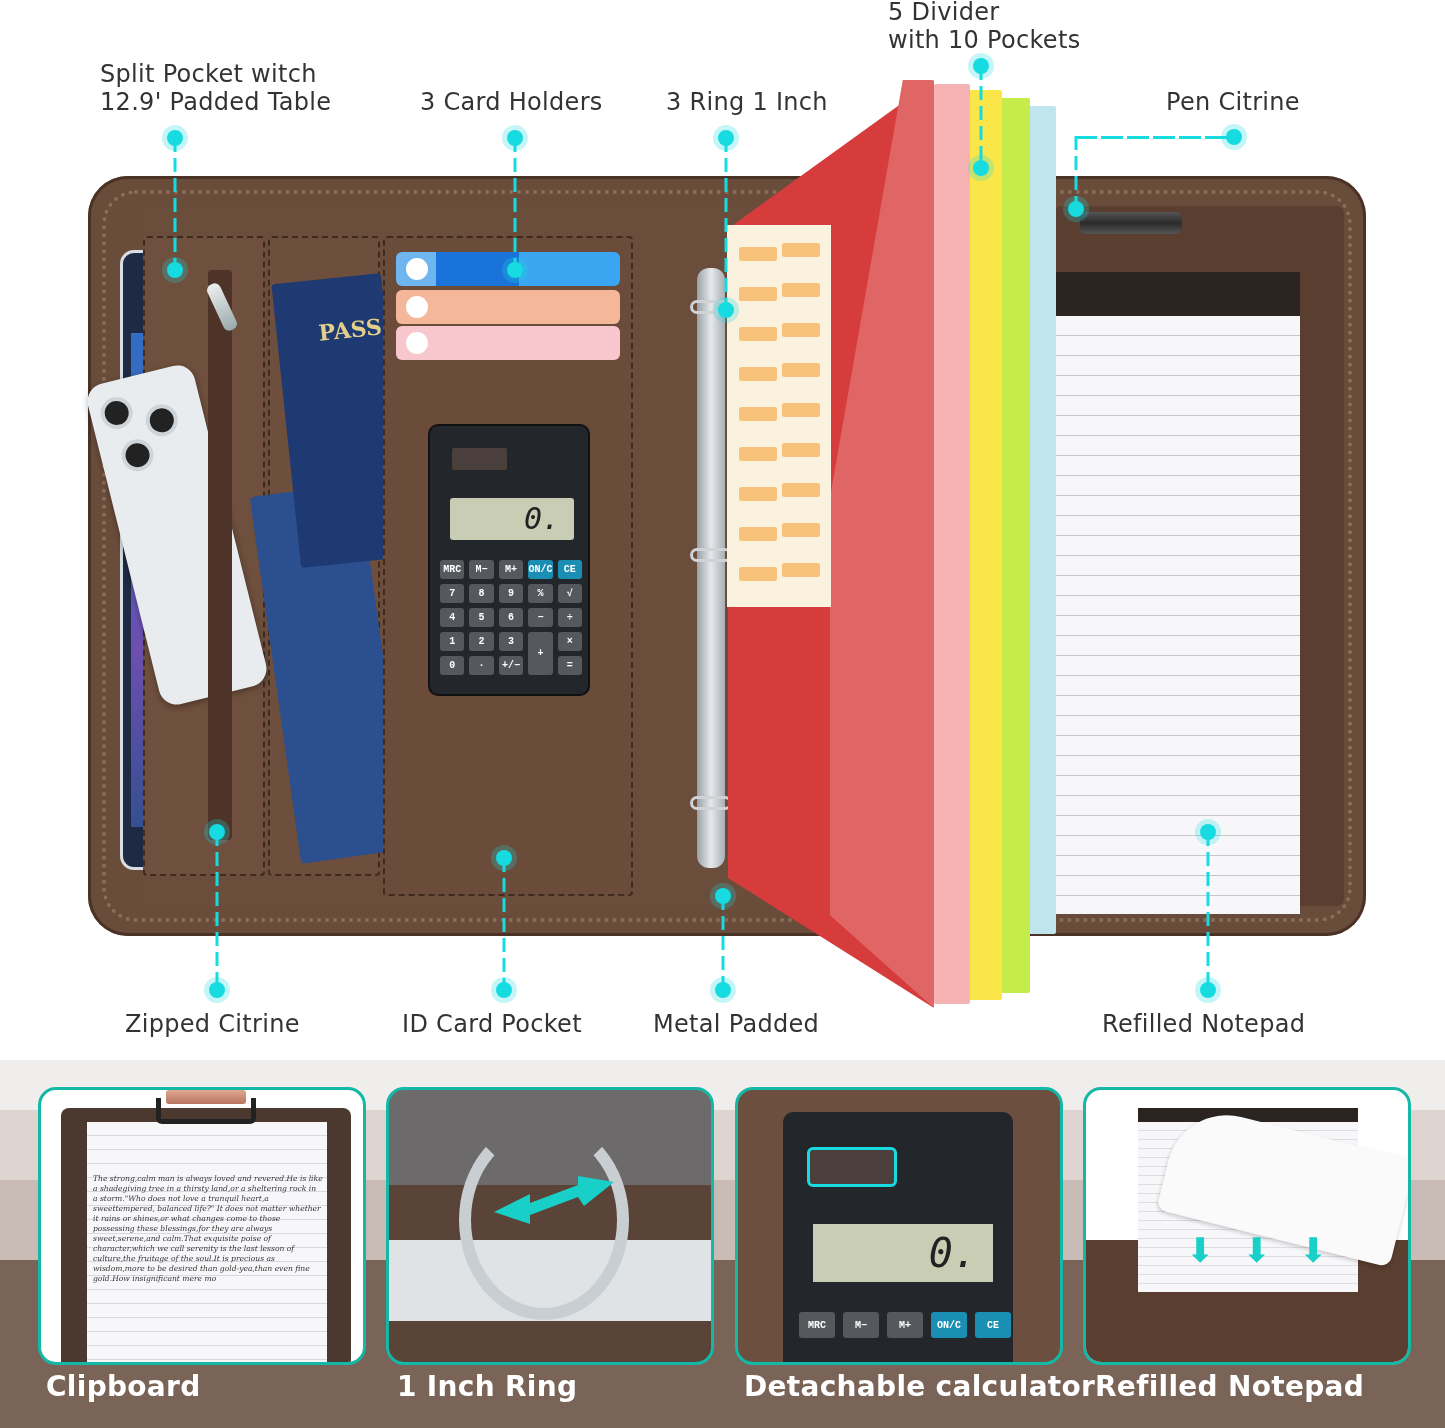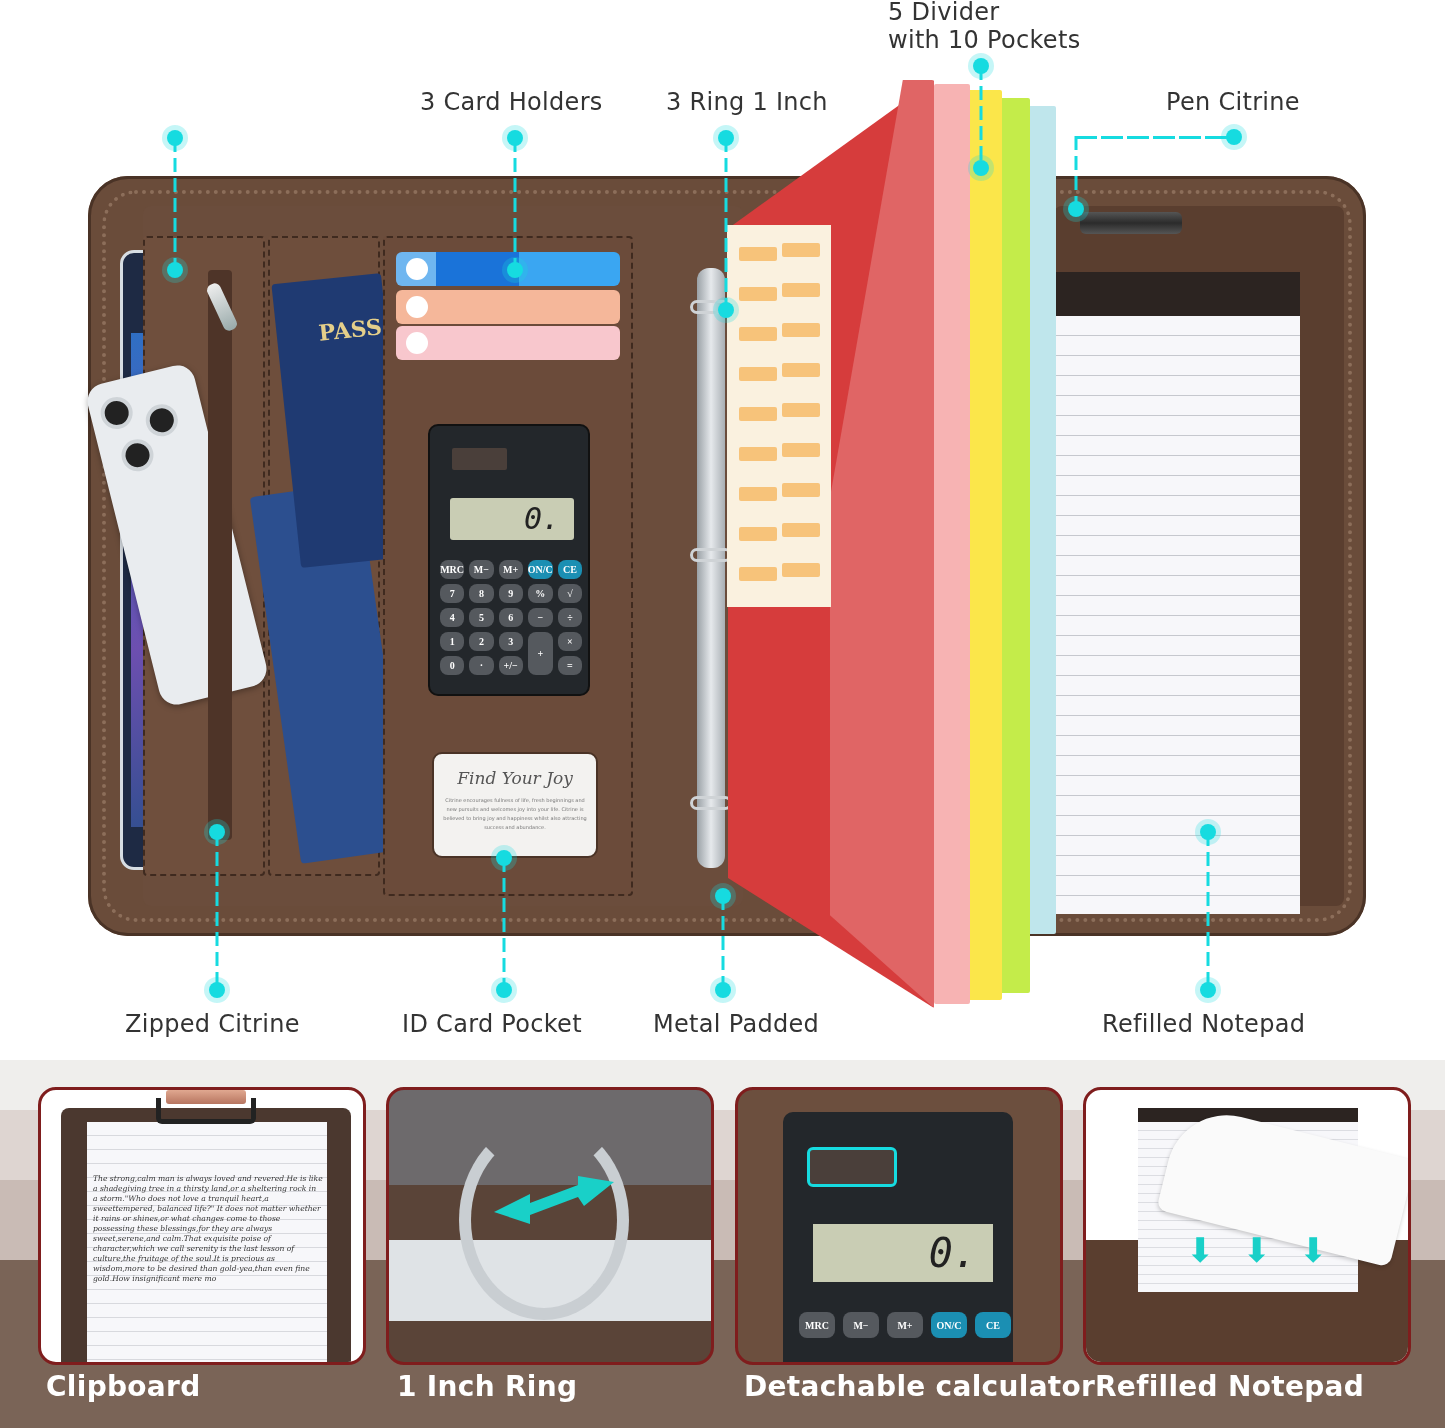--- a/index.html
+++ b/index.html
@@ -25,48 +25,50 @@
   .zip-pull{position:absolute;left:215px;top:282px;width:14px;height:50px;background:linear-gradient(#eee,#9aa);border-radius:6px;transform:rotate(-25deg)}
   .passport{position:absolute;left:286px;top:278px;width:110px;height:285px;background:#1f3a72;transform:rotate(-6deg);border-radius:4px}
   .passport span{position:absolute;left:42px;top:40px;color:#e4cf8a;font-family:"DejaVu Serif",serif;font-weight:bold;font-size:22px}
   .booklet{position:absolute;left:275px;top:488px;width:110px;height:370px;background:#2c4f8f;transform:rotate(-8deg);border-radius:4px}
   .card{position:absolute;left:396px;width:224px;height:34px;border-radius:6px}
   .card-circle{position:absolute;left:10px;top:6px;width:22px;height:22px;border-radius:50%;background:#fff}
   .calc{position:absolute;left:428px;top:424px;width:162px;height:272px;background:#23272b;border-radius:10px;border:2px solid #111}
   .solar{position:absolute;left:22px;top:22px;width:55px;height:22px;background:#4a3f3a;border-radius:2px}
   .lcd{position:absolute;left:20px;top:72px;width:124px;height:42px;background:#c9cdb4;border-radius:3px;text-align:right;padding-right:14px;font-family:"DejaVu Sans Mono",monospace;font-size:30px;line-height:42px;color:#222;font-style:italic}
   .keys{position:absolute;left:10px;top:134px;width:142px;display:grid;grid-template-columns:repeat(5,1fr);gap:5px}
-  .key{height:19px;background:#55595e;border-radius:8px;color:#fff;font-size:10px;font-weight:bold;display:flex;align-items:center;justify-content:center;font-family:Liberation Serif, serif}
+  .key{height:19px;background:#55595e;border-radius:3px;color:#fff;font-size:10px;font-weight:bold;display:flex;align-items:center;justify-content:center;font-family:Liberation Mono, monospace}
   .key.blue{background:#1b8fb3}
   .idcard{position:absolute;left:432px;top:752px;width:166px;height:106px;background:#f3f2f0;border-radius:10px;border:2px solid #4a3326;text-align:center}
   .idcard .t{font-family:"DejaVu Serif",serif;font-style:italic;font-size:17px;color:#555;margin-top:14px}
   .idcard .s{font-size:5px;color:#777;padding:8px 8px 0;line-height:9px}
   .ring-bar{position:absolute;left:697px;top:268px;width:28px;height:600px;background:linear-gradient(90deg,#9aa1a6,#e6e9ec,#a9afb4);border-radius:12px}
   .ring{position:absolute;left:690px;width:42px;height:14px;border:3px solid #cfd3d6;border-radius:8px}
   .divider{position:absolute;border-radius:2px}
   .labels-sheet{position:absolute;left:727px;top:225px;width:104px;height:382px;background:#faf1df}
   .lab-row{position:absolute;width:38px;height:14px;background:#f7c37a;border-radius:2px}
   .notepad-head{position:absolute;left:1056px;top:272px;width:244px;height:44px;background:#2c2421}
   .notepad{position:absolute;left:1056px;top:316px;width:244px;height:598px;background:repeating-linear-gradient(#f7f7fa 0 19px,#c6c8ce 19px 20px)}
   .pen{position:absolute;left:1080px;top:212px;width:102px;height:22px;background:linear-gradient(#555,#2b2b2b,#555);border-radius:6px}
 
   
   #band{position:absolute;left:0;top:1060px;width:1445px;height:368px;background:linear-gradient(#efeeec 0 50px,#ded5d1 50px 120px,#c9bbb5 120px 200px,#7a6457 200px)}
-  .thumb{position:absolute;top:1087px;width:328px;height:278px;border-radius:18px;border:3px solid #7f1d1d;overflow:hidden;background:#fff}
+  .thumb{position:absolute;top:1087px;width:328px;height:278px;border-radius:18px;border:3px solid #14b8a6;overflow:hidden;background:#fff}
   .thumb-cap{position:absolute;top:1370px;color:#fff;font-size:28px;font-weight:bold;letter-spacing:0.3px}
   .clip-board{position:absolute;left:20px;top:18px;width:290px;height:270px;background:#4b382f;border-radius:8px}
   .clip-paper{position:absolute;left:26px;top:14px;width:240px;height:260px;background:repeating-linear-gradient(#f7f7fa 0 13px,#d8d9de 13px 14px);padding:52px 4px 0 6px;font-family:"DejaVu Serif",serif;font-style:italic;font-size:7.6px;line-height:10px;color:#333}
   .clip{position:absolute;left:115px;top:8px;width:100px;height:26px;border:5px solid #222;border-top:none;border-radius:0 0 6px 6px}
   .clip-top{position:absolute;left:125px;top:0;width:80px;height:14px;background:linear-gradient(#e0a890,#b77560);border-radius:3px}
 </style>
 </head>
 <body>
 
 <div id="stage">
 
+  <div class="label" style="left:100px;top:60px">Split Pocket witch
+12.9' Padded Table</div>
   <div class="label" style="left:420px;top:88px">3 Card Holders</div>
   <div class="label" style="left:666px;top:88px">3 Ring 1 Inch</div>
   <div class="label" style="left:888px;top:-2px">5 Divider
 with 10 Pockets</div>
   <div class="label" style="left:1166px;top:88px">Pen Citrine</div>
 
   <div id="portfolio">
     <div class="zip-track" style="left:14px;top:14px;right:14px;bottom:14px"></div>
     <div class="panel-left"></div>
     <div class="panel-right"></div>
@@ -125,24 +127,20 @@
       <div class="key">3</div>
       <div class="key" style="grid-row:span 2;height:43px">+</div>
       <div class="key">×</div>
       <div class="key">0</div>
       <div class="key">·</div>
       <div class="key">+/−</div>
       <div class="key">=</div>
     </div>
   </div>
 
-  <div class="idcard">
-    <div class="t">Find Your Joy</div>
-    <div class="s">Citrine encourages fullness of life, fresh beginnings and new pursuits and welcomes joy into your life. Citrine is believed to bring joy and happiness whilst also attracting success and abundance.</div>
-  </div>
 
   <div class="ring-bar"></div>
   <div class="ring" style="top:300px"></div>
   <div class="ring" style="top:548px"></div>
   <div class="ring" style="top:796px"></div>
 
   <div class="divider" style="left:1028px;top:106px;width:28px;height:828px;background:#bfe6ec"></div>
   <div class="divider" style="left:1000px;top:98px;width:30px;height:895px;background:#c4ec4a"></div>
   <div class="divider" style="left:968px;top:90px;width:34px;height:910px;background:#fbe64a"></div>
   <div class="divider" style="left:934px;top:84px;width:36px;height:920px;background:#f7b3b3"></div>

